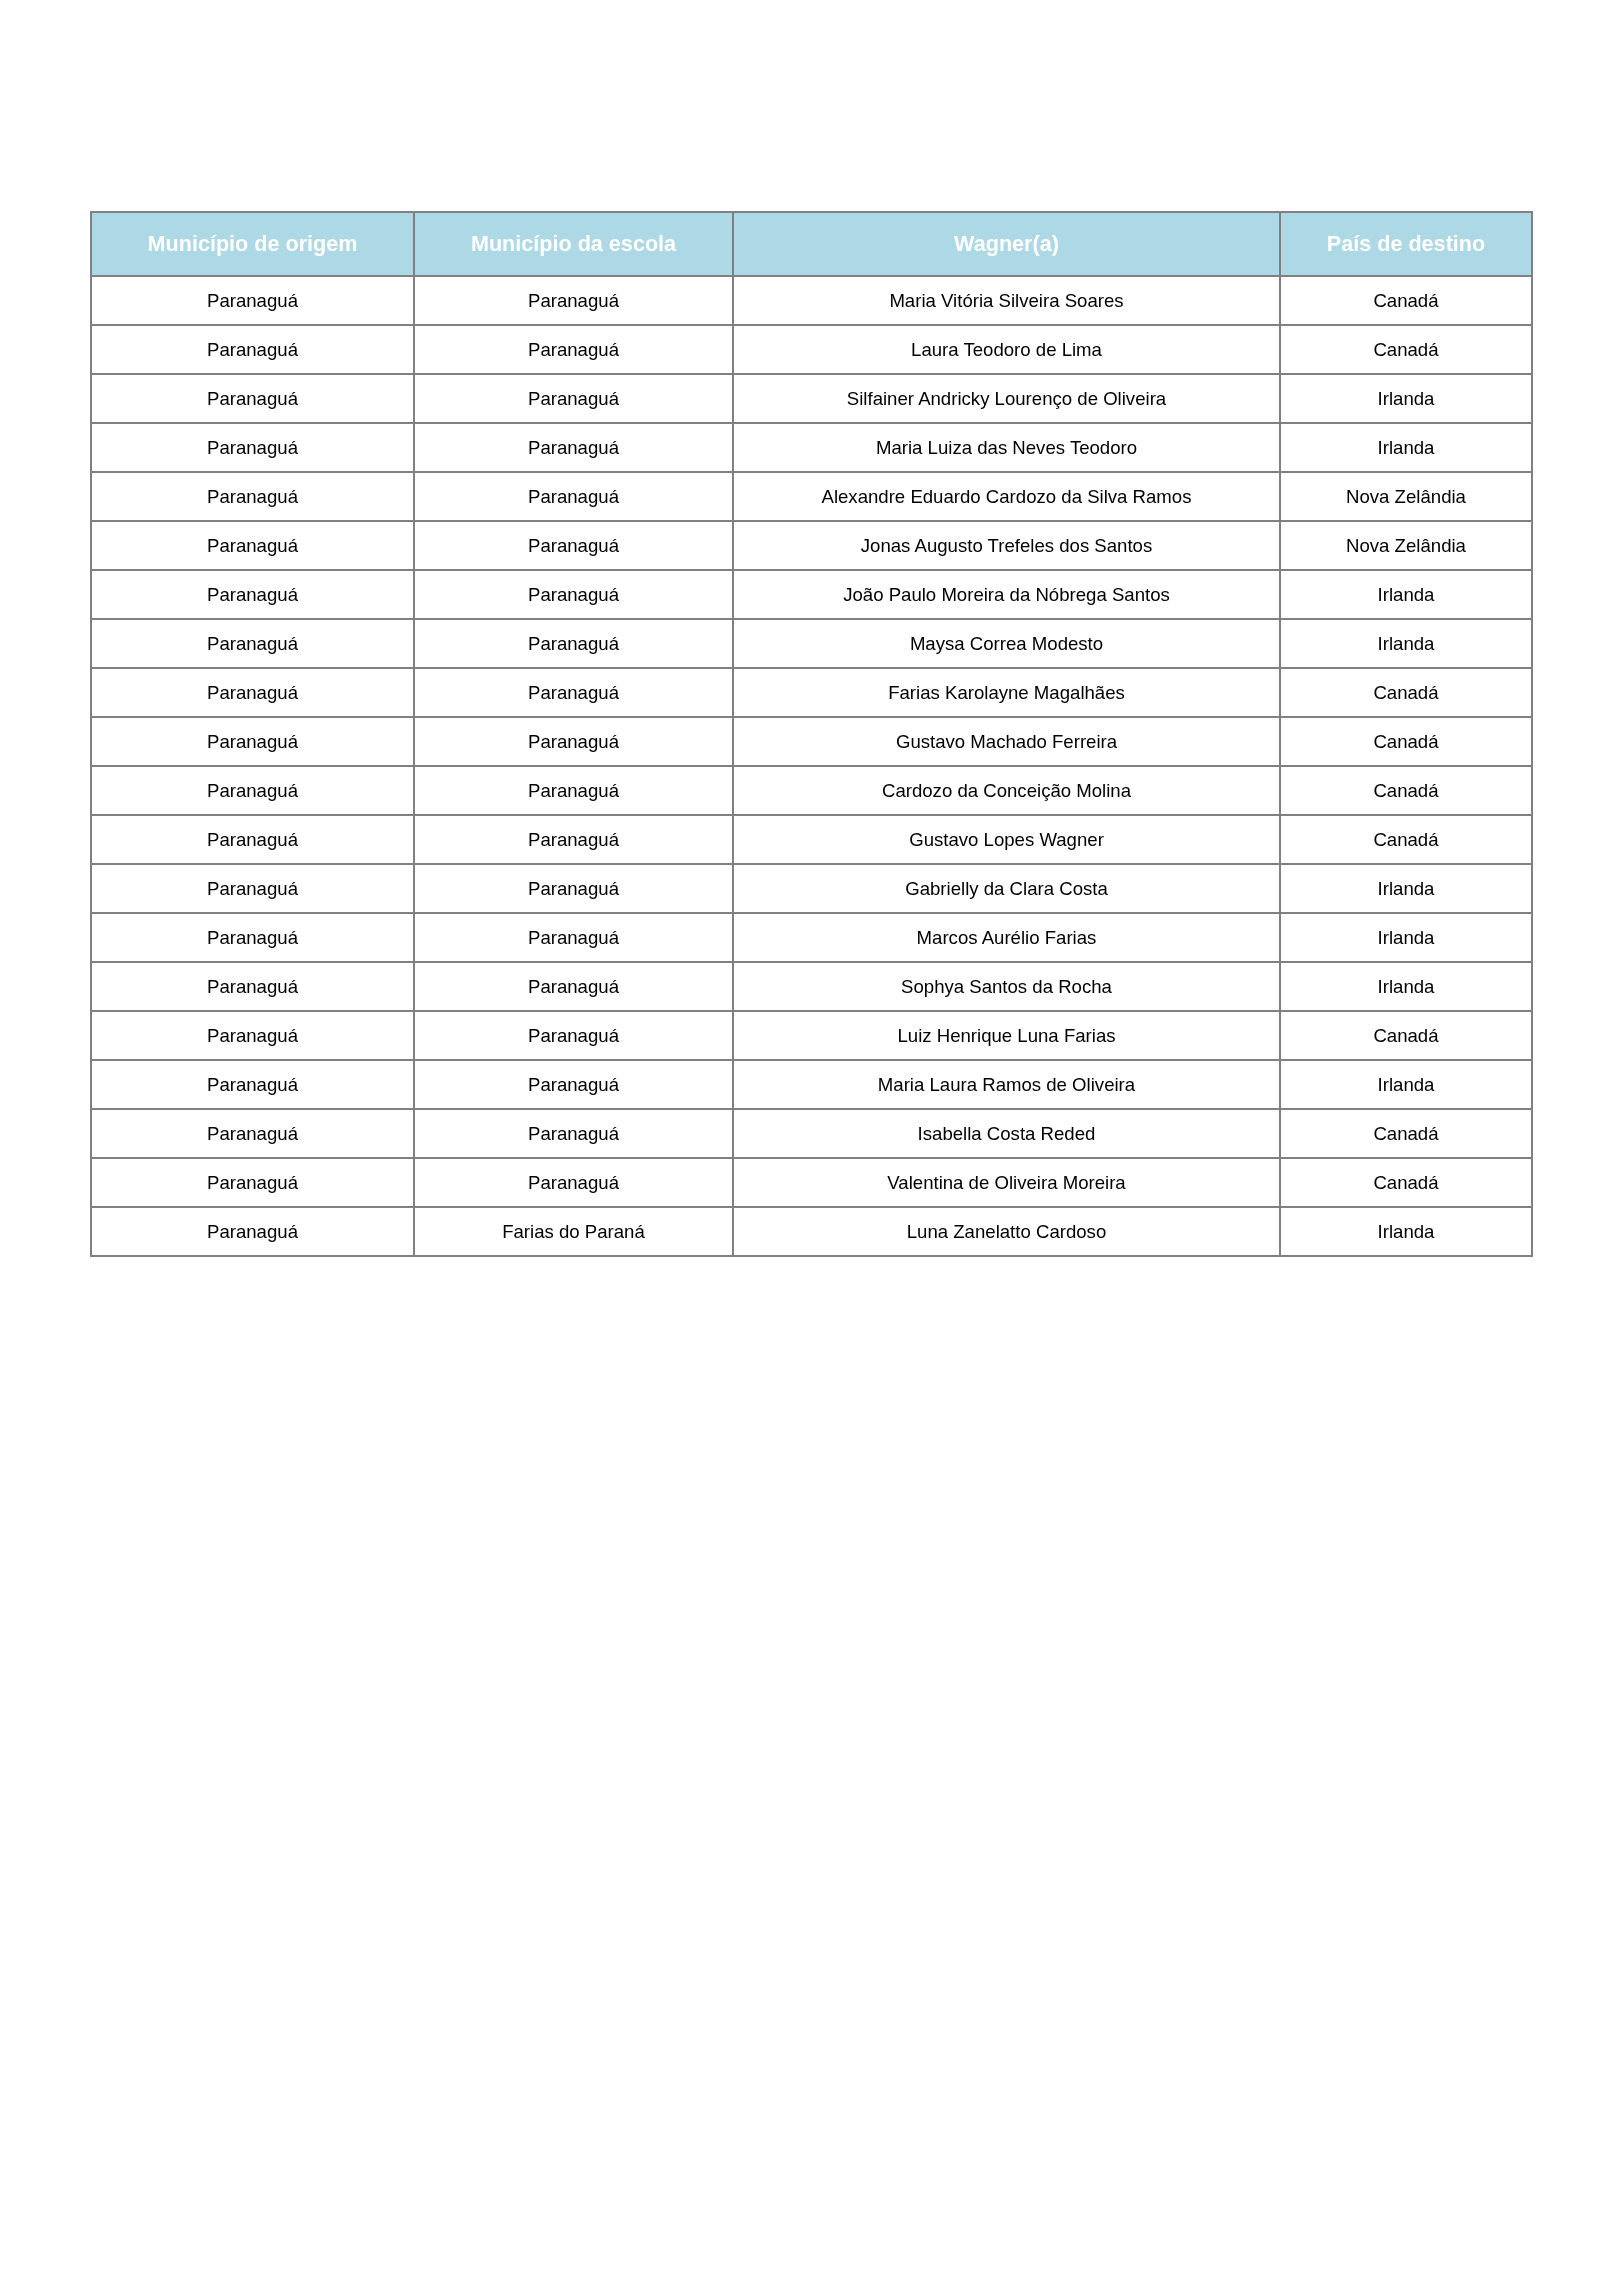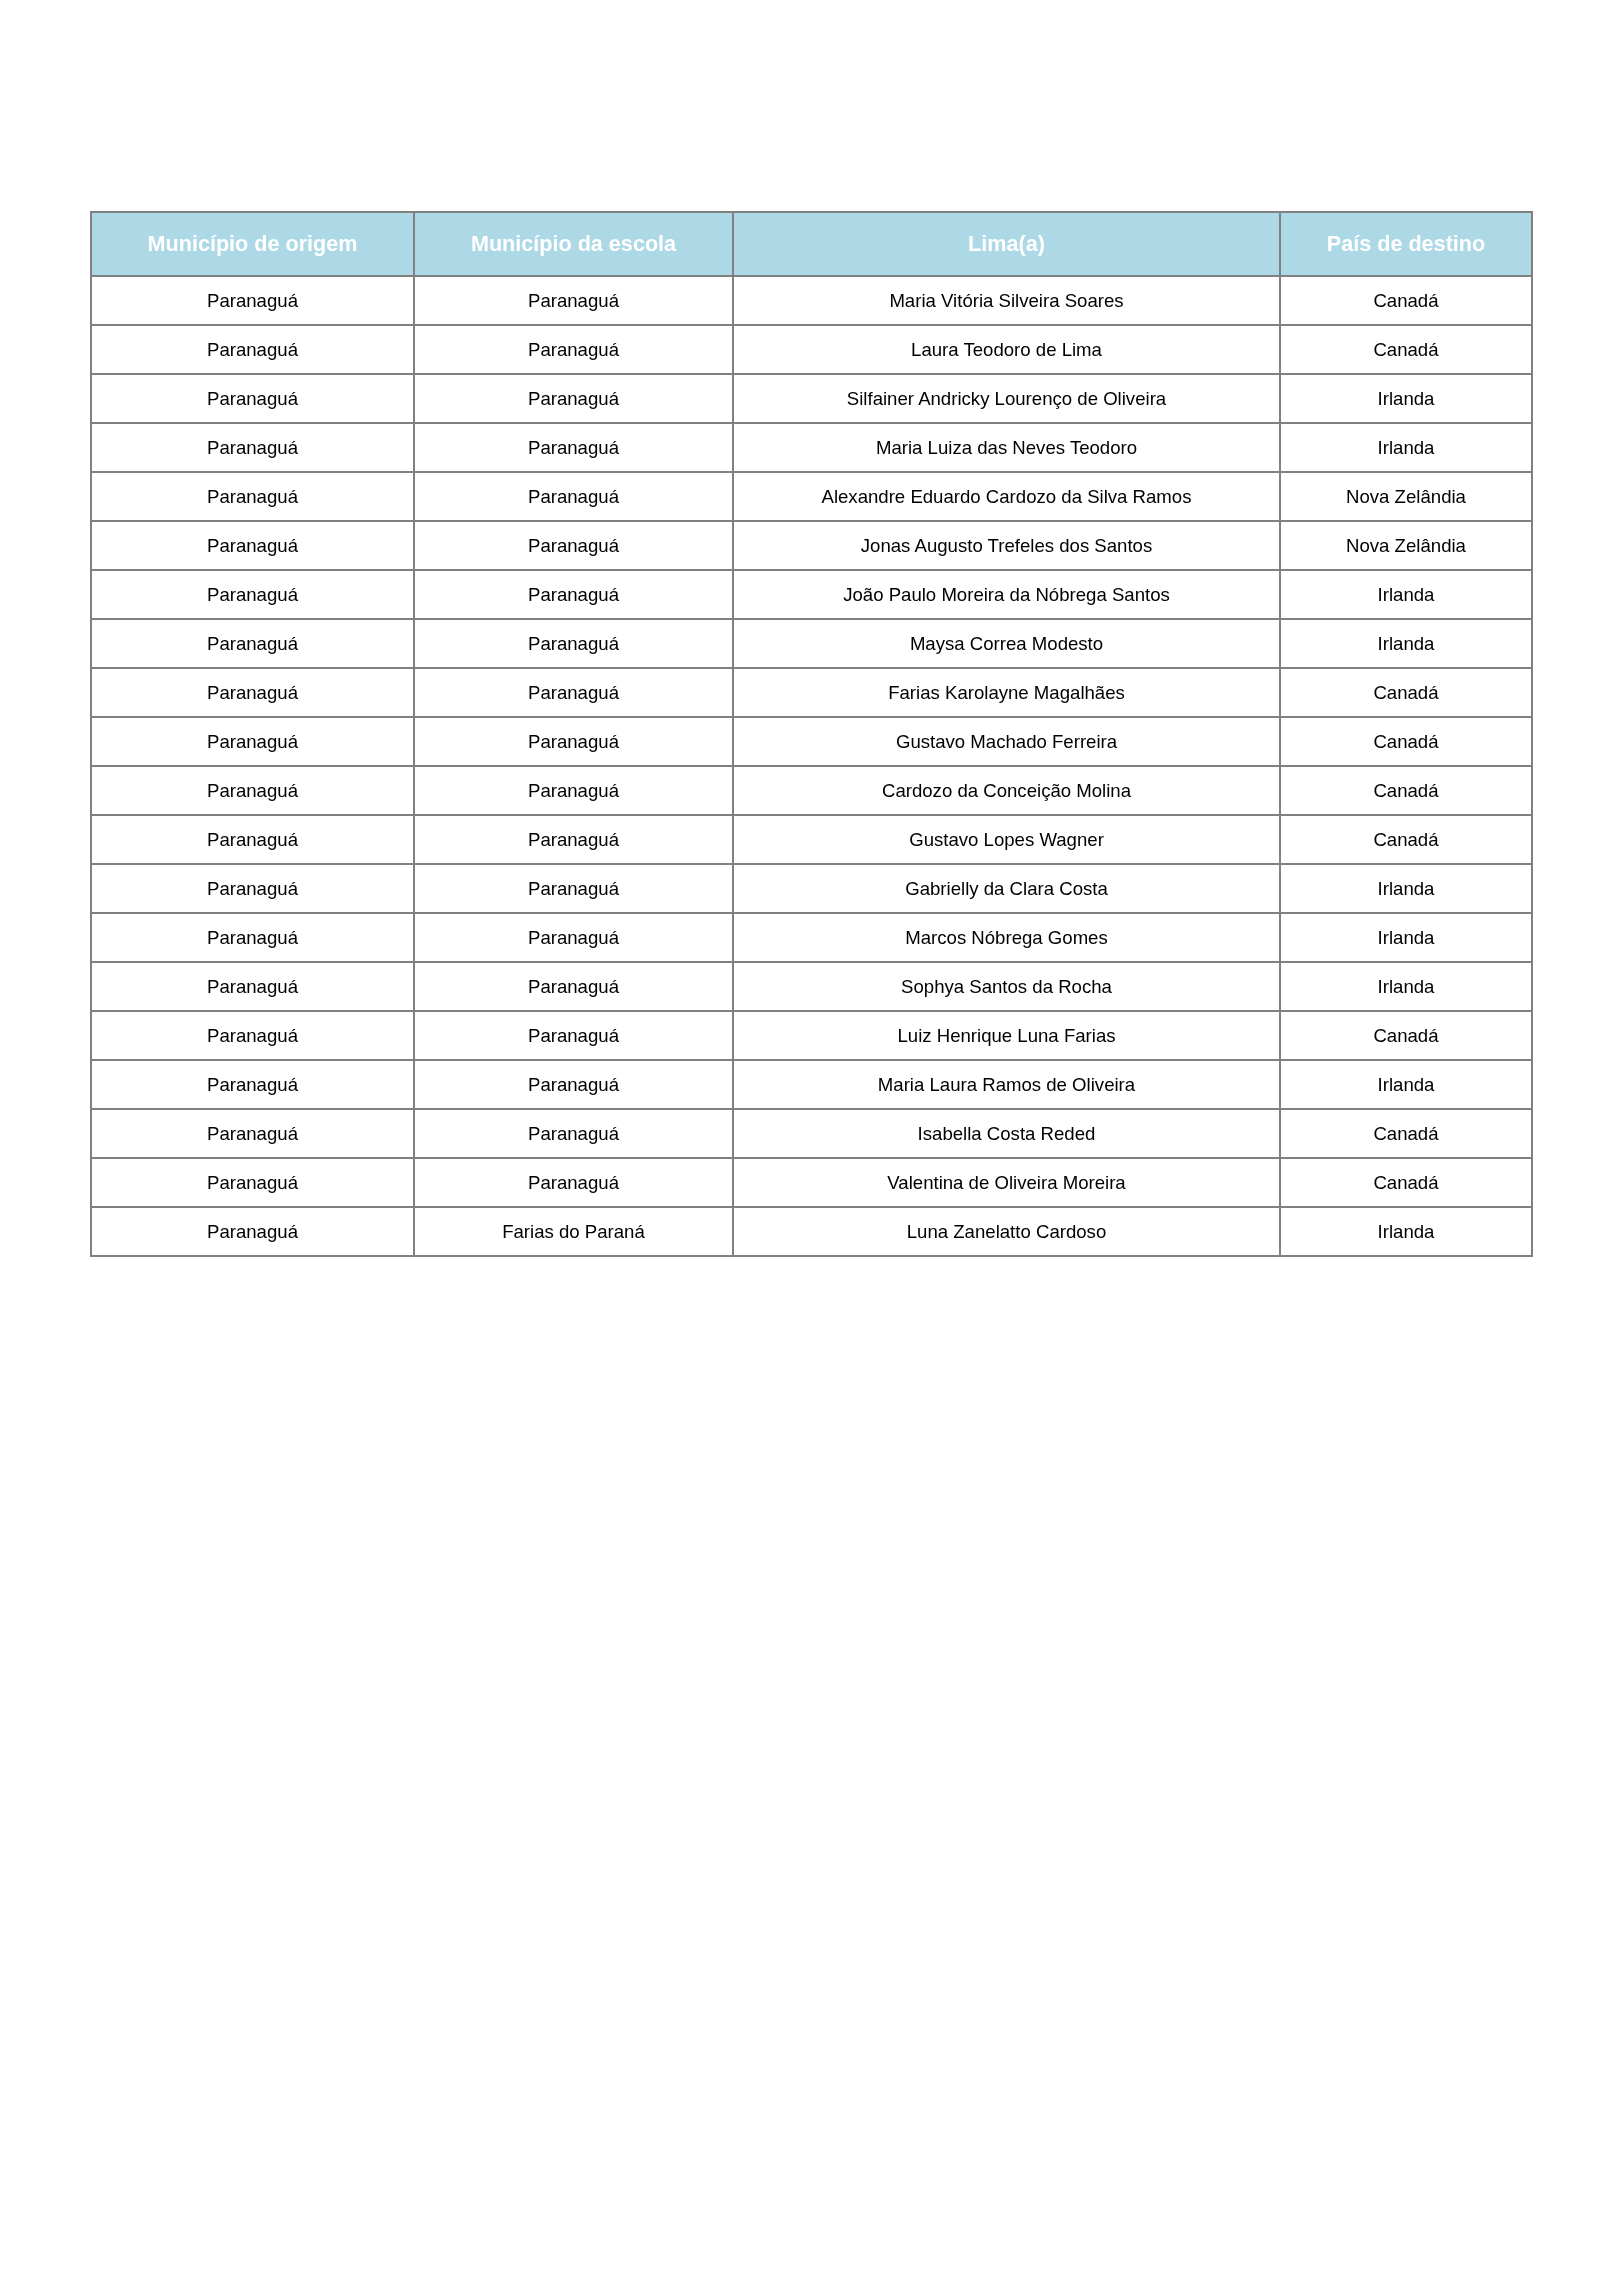--- a/index.html
+++ b/index.html
@@ -59,21 +59,21 @@
     <colgroup>
       <col class="c-origin">
       <col class="c-school">
       <col class="c-student">
       <col class="c-country">
     </colgroup>
     <thead>
       <tr>
         <th>Município de origem</th>
         <th>Município da escola</th>
-        <th>Lima(a)</th>
+        <th>Wagner(a)</th>
         <th>País de destino</th>
       </tr>
     </thead>
     <tbody id="table-body">
         <tr>
     <td>Paranaguá</td>
     <td>Paranaguá</td>
     <td>Maria Vitória Silveira Soares</td>
     <td>Canadá</td>
   </tr>
@@ -145,21 +145,21 @@
   </tr>
         <tr>
     <td>Paranaguá</td>
     <td>Paranaguá</td>
     <td>Gabrielly da Clara Costa</td>
     <td>Irlanda</td>
   </tr>
         <tr>
     <td>Paranaguá</td>
     <td>Paranaguá</td>
-    <td>Marcos Nóbrega Gomes</td>
+    <td>Marcos Aurélio Farias</td>
     <td>Irlanda</td>
   </tr>
         <tr>
     <td>Paranaguá</td>
     <td>Paranaguá</td>
     <td>Sophya Santos da Rocha</td>
     <td>Irlanda</td>
   </tr>
         <tr>
     <td>Paranaguá</td>

